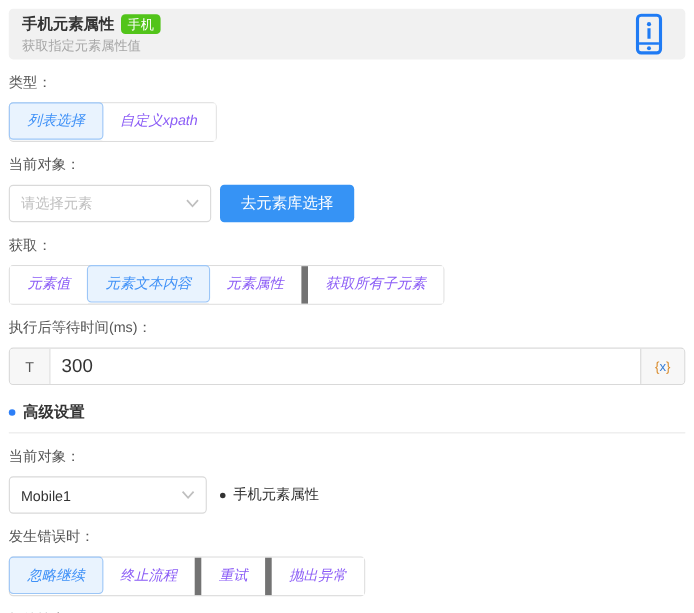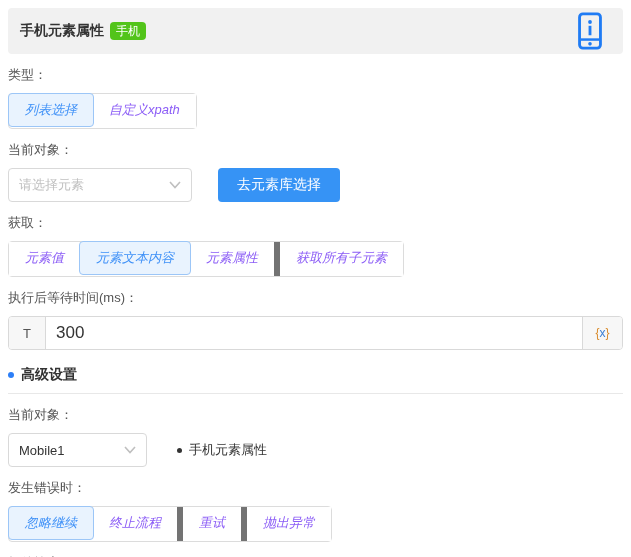--- a/index.html
+++ b/index.html
@@ -53,21 +53,21 @@
   .select {
     border:1px solid #d9d9d9; border-radius:4px; background:#fff;
     height:34px; display:inline-flex; align-items:center;
     justify-content:space-between; padding:0 10px; cursor:pointer;
   }
   .select .value { color:#333; }
   .select .placeholder { color:#bfbfbf; }
   .chev { width:12px; height:8px; flex:none; margin-left:8px; }
   .chev polyline { fill:none; stroke:#bfbfbf; stroke-width:1.6; }
 
-  .row { display:flex; align-items:center;gap:18px; }
+  .row { display:flex; align-items:center; }
 
   .btn-primary {
     background:#3693f5; color:#fff; border:none; border-radius:4px;
     height:34px; padding:0 19px; font-size:14px; margin-left:8px; cursor:pointer;
     font-family:inherit;
   }
 
   
   .input-group {
     display:flex; border:1px solid #d9d9d9; border-radius:4px;
@@ -92,34 +92,35 @@
   
   .adv { display:flex; align-items:center; margin-top:16px; }
   .adv-dot { width:6px; height:6px; border-radius:50%; background:#2d7ff7; margin-right:7px; }
   .adv-title { font-weight:bold; font-size:14px; color:#333; }
   .divider { border-bottom:1px solid #e8e8e8; margin-top:9px; }
 
   .hint { display:flex; align-items:center; margin-left:12px; color:#333; }
   .hint-dot { width:5px; height:5px; border-radius:50%; background:#333; margin-right:7px; }
 
   .w-target { width:184px; }
-  .w-mobile { width:139px; }
+  .w-mobile { width:180px; }
 </style>
 </head>
 <body>
 
 <div class="page">
 
   
   <div class="header">
     <div class="header-titles">
       <div class="title-row">
         <span class="title">手机元素属性</span>
         <span class="badge">手机</span>
       </div>
+      <div class="subtitle">获取指定元素属性值</div>
     </div>
     <svg class="phone-icon" viewBox="0 0 26 40">
       <rect x="2" y="2" width="22" height="36" rx="3.5" fill="none" stroke="#1f7bf4" stroke-width="3"></rect>
       <circle cx="13" cy="10.5" r="2" fill="#1f7bf4"></circle>
       <line x1="13" y1="14.5" x2="13" y2="24.5" stroke="#1f7bf4" stroke-width="3"></line>
       <line x1="3.5" y1="29" x2="22.5" y2="29" stroke="#1f7bf4" stroke-width="2.6"></line>
       <circle cx="13" cy="33.5" r="1.9" fill="#1f7bf4"></circle>
     </svg>
   </div>
 

